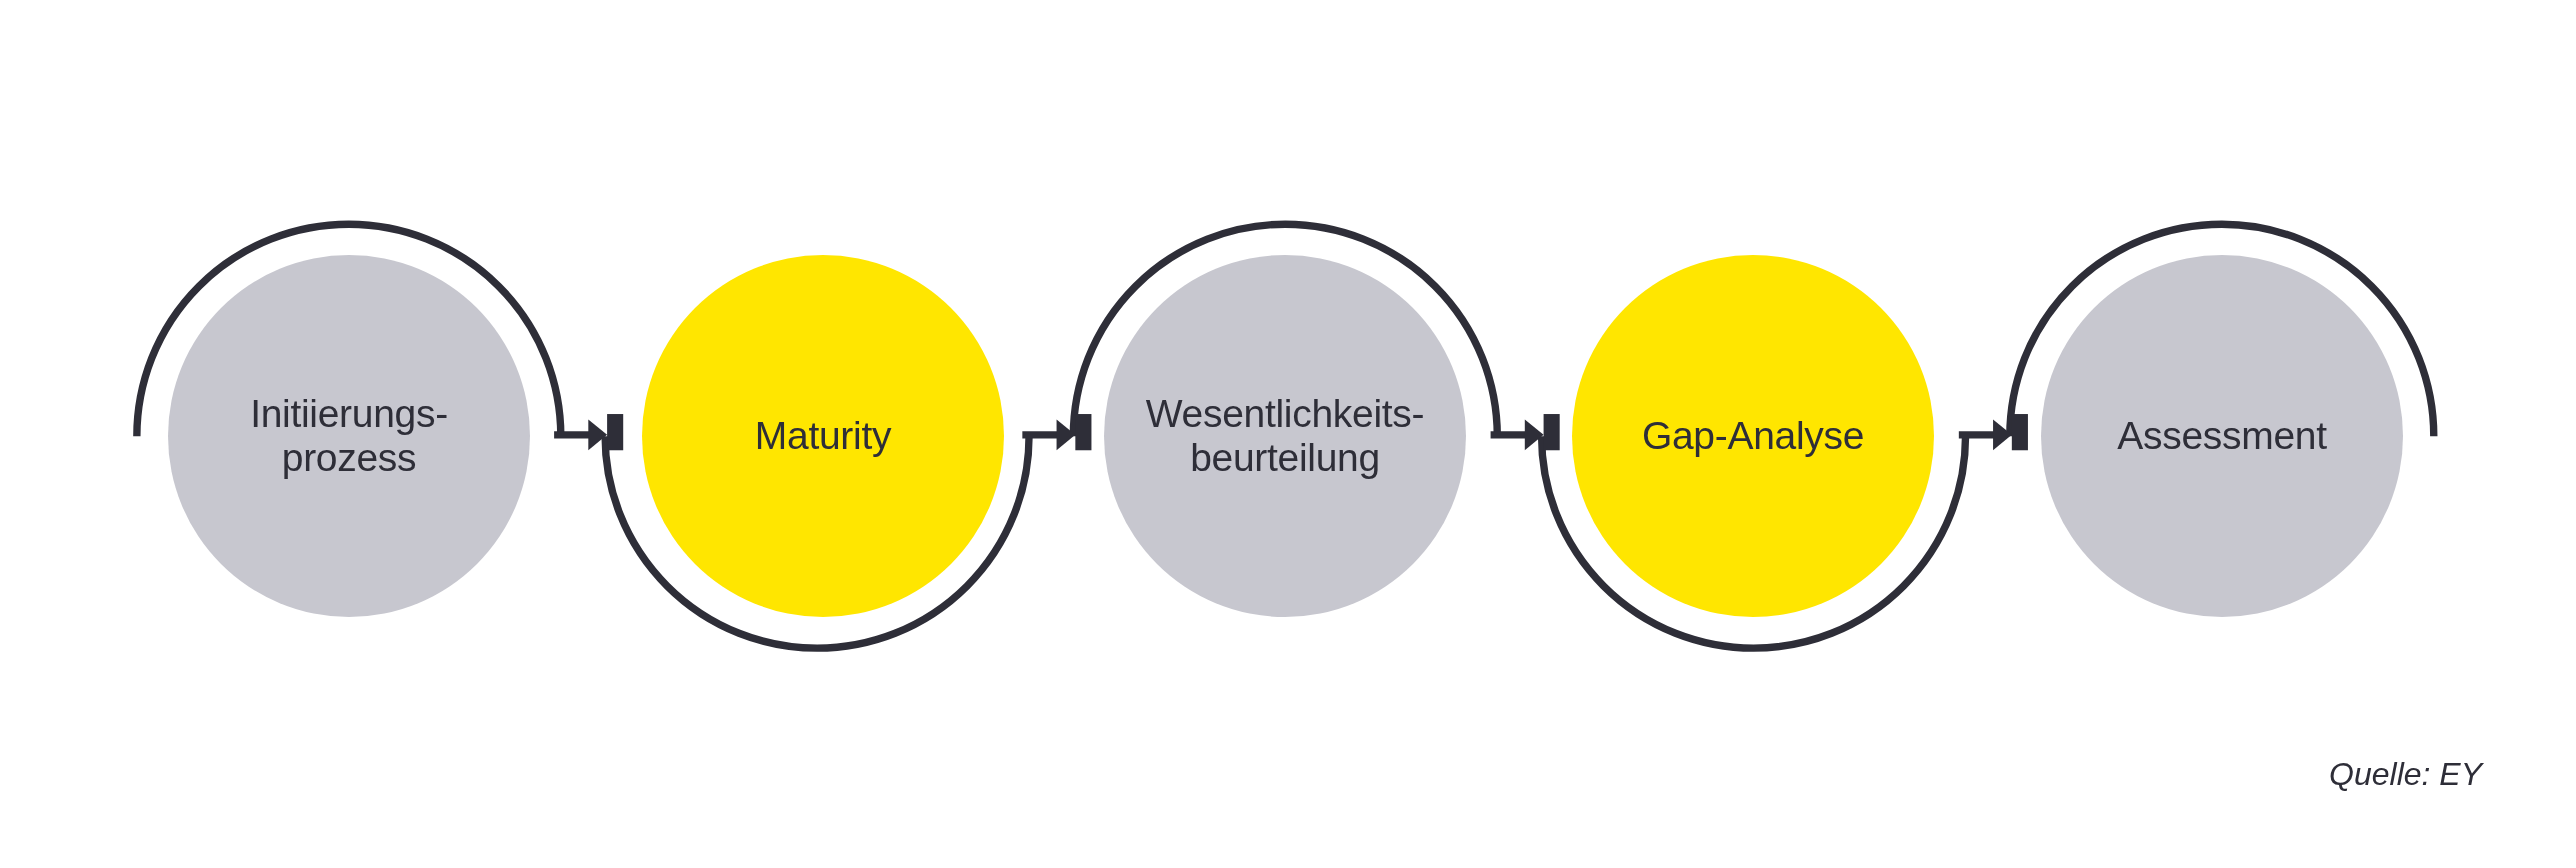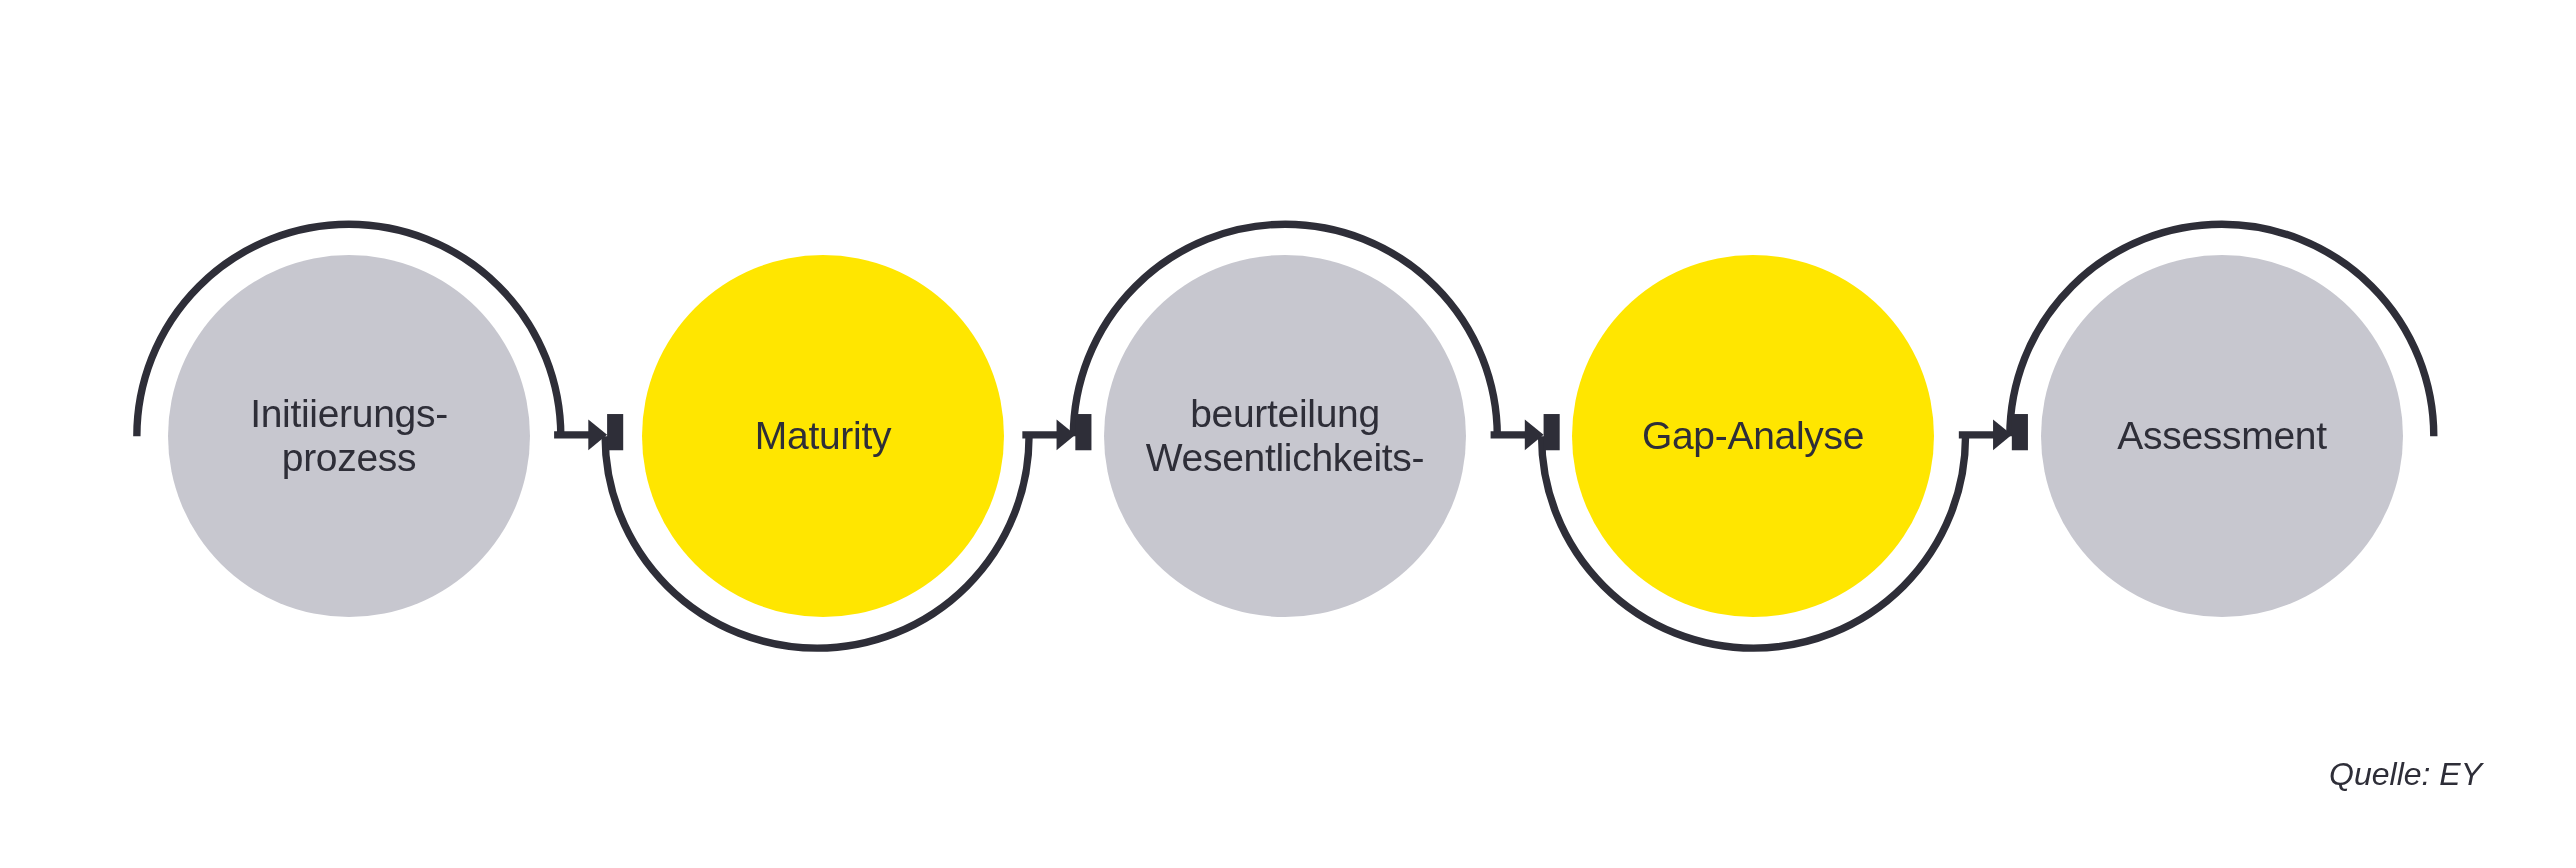--- a/index.html
+++ b/index.html
@@ -100,22 +100,22 @@
   </div>
 
   <div class="circle yellow" style="left:642px">
     <div class="label">
       <span class="line">Maturity</span>
     </div>
   </div>
 
   <div class="circle gray" style="left:1104px">
     <div class="label">
+      <span class="line">Wesentlichkeits-</span>
       <span class="line">beurteilung</span>
-      <span class="line">Wesentlichkeits-</span>
     </div>
   </div>
 
   <div class="circle yellow" style="left:1572px">
     <div class="label">
       <span class="line">Gap-Analyse</span>
     </div>
   </div>
 
   <div class="circle gray" style="left:2041px">

